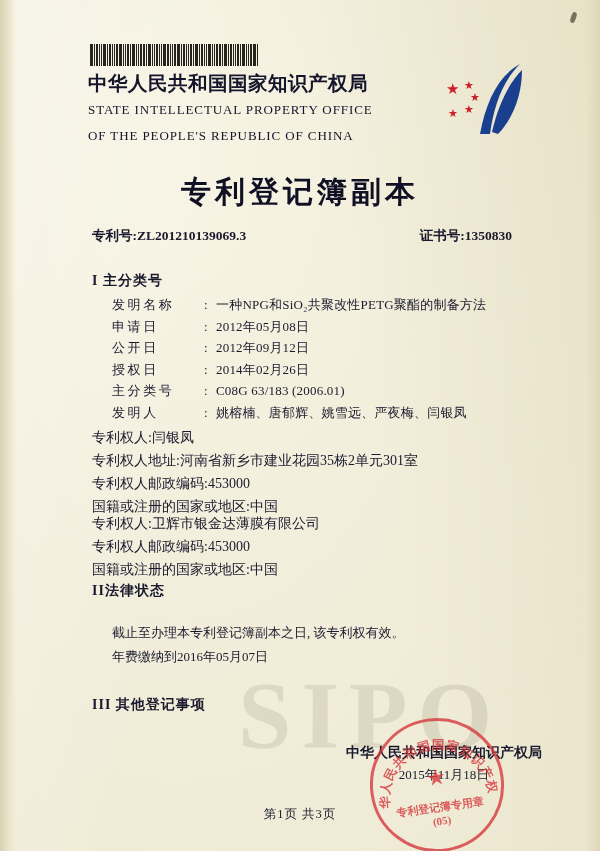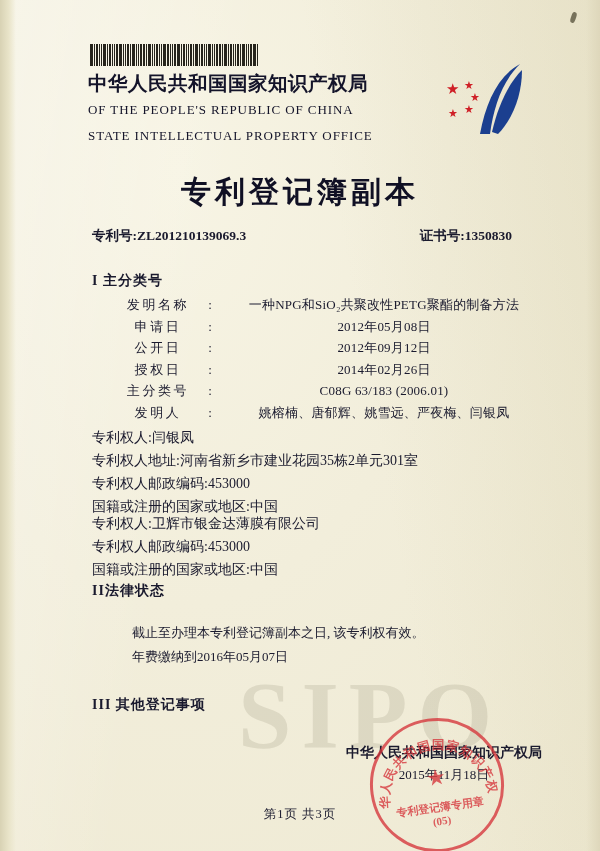--- a/index.html
+++ b/index.html
@@ -171,21 +171,20 @@
     position: absolute;
     top: 294px;
     left: 112px;
     width: 440px;
     font-size: 13px;
     line-height: 21.6px;
   }
   .field-row {
     display: flex;
     align-items: baseline;
-    text-align: center;
   }
   .field-label {
     width: 92px;
     letter-spacing: 2.6px;
     flex: 0 0 auto;
   }
   .field-colon {
     width: 12px;
     flex: 0 0 auto;
   }
@@ -204,21 +203,20 @@
   #owner1 { top: 426px; }
   #owner2 { top: 512px; }
 
   .legal-lines {
     position: absolute;
     top: 621px;
     left: 112px;
     width: 440px;
     font-size: 13px;
     line-height: 24px;
-    margin-left: 20px;
   }
 
   
   .watermark {
     position: absolute;
     top: 660px;
     left: 238px;
     font-size: 96px;
     font-weight: bold;
     letter-spacing: 10px;
@@ -372,22 +370,22 @@
       <i style="width: 3px;"></i>
       <i style="width: 1px;"></i>
       <i style="width: 1px;"></i>
       <i style="width: 2px;"></i>
       <i style="width: 3px;"></i>
       <i style="width: 1px;"></i>
     </div>
 
   <div class="header">
     <div class="cn-office">中华人民共和国国家知识产权局</div>
+    <div class="en-office">STATE  INTELLECTUAL  PROPERTY  OFFICE</div>
     <div class="en-office">OF  THE  PEOPLE'S  REPUBLIC  OF  CHINA</div>
-    <div class="en-office">STATE  INTELLECTUAL  PROPERTY  OFFICE</div>
   </div>
 
   <div class="emblem">
     <svg class="swoosh" viewBox="0 0 52 74">
       <path d="M8 72 C 14 40, 26 14, 48 2 C 30 20, 22 44, 18 72 Z" fill="#1b3f8f"></path>
       <path d="M20 70 C 26 44, 36 22, 50 8 C 50 34, 40 58, 26 72 Z" fill="#1b3f8f"></path>
     </svg>
     <div class="stars">
       <span class="star" style="left:2px; top:2px; font-size:15px;">★</span>
       <span class="star" style="left:20px; top:0px;">★</span>

